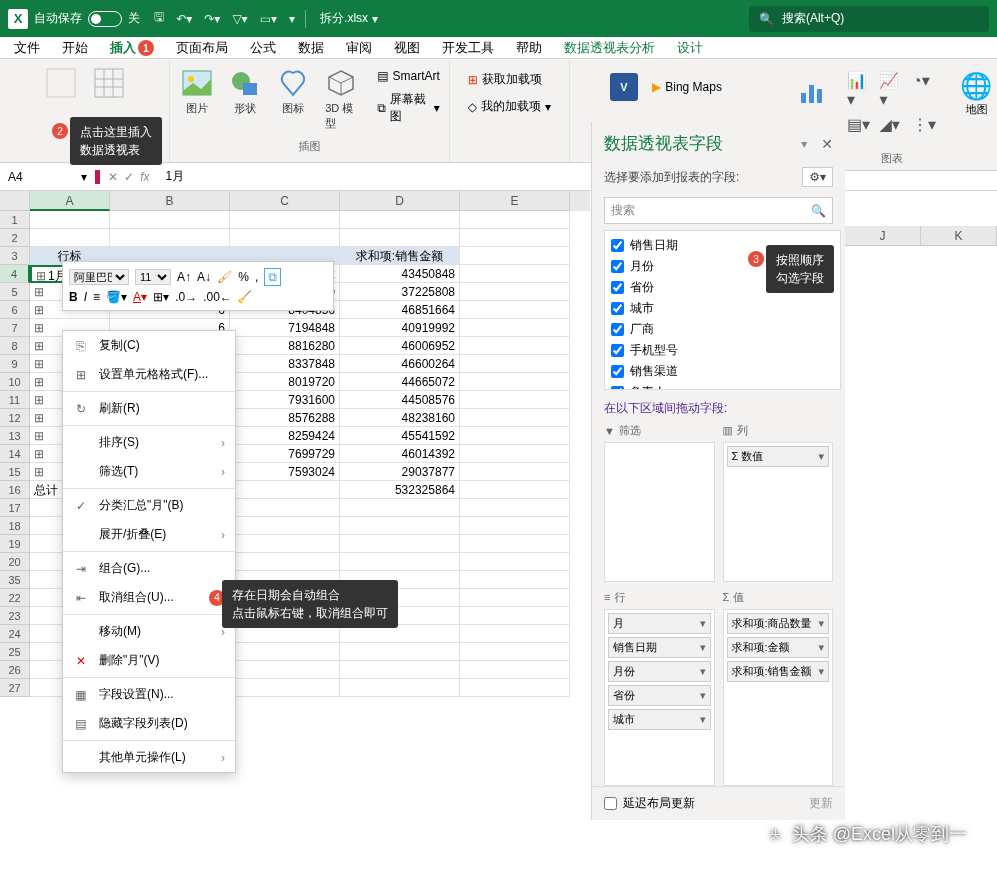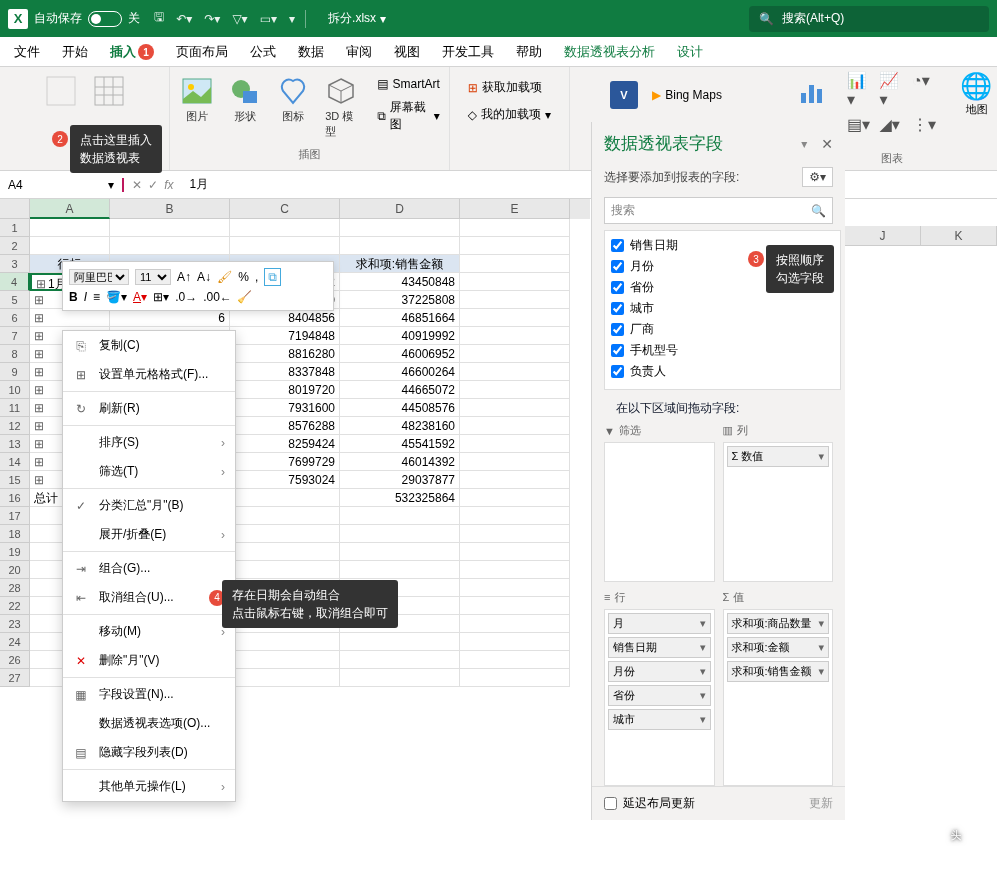--- a/index.html
+++ b/index.html
@@ -6,42 +6,42 @@
 body { background: #fff; width: 997px; height: 876px; overflow: hidden; position: relative; }
 
 .titlebar { height: 37px; background: #107c41; display: flex; align-items: center; padding: 0 8px; color: #fff; font-size: 12px; }
 .titlebar .excel-icon { width: 20px; height: 20px; background: #fff; color: #107c41; font-weight: bold; display: flex; align-items: center; justify-content: center; border-radius: 2px; font-size: 13px; margin-right: 6px; }
 .titlebar .autosave { display: flex; align-items: center; gap: 6px; }
 .titlebar .toggle { width: 34px; height: 16px; border: 1px solid #fff; border-radius: 8px; position: relative; }
 .titlebar .toggle::after { content: ''; width: 10px; height: 10px; background: #fff; border-radius: 50%; position: absolute; top: 2px; left: 2px; }
 .titlebar .qat { display: flex; gap: 12px; margin-left: 14px; align-items: center; }
 .titlebar .qat span { opacity: .9; cursor: pointer; }
 .titlebar .divider { width: 1px; height: 18px; background: rgba(255,255,255,.4); margin: 0 10px; }
-.titlebar .filename { margin-left: 12px; }
+.titlebar .filename { margin-left: 4px; }
 .titlebar .search { margin-left: auto; background: #0d6337; height: 26px; width: 240px; border-radius: 4px; display: flex; align-items: center; padding: 0 10px; gap: 8px; }
 
-.tabs { height: 30px; display: flex; align-items: center; padding: 0 12px; gap: 18px; font-size: 13px; border-bottom: 1px solid #d4d4d4; position: relative; }
+.tabs { height: 22px; display: flex; align-items: center; padding: 0 12px; gap: 18px; font-size: 13px; border-bottom: 1px solid #d4d4d4; position: relative; }
 .tabs .tab { cursor: pointer; padding: 4px 2px; position: relative; }
 .tabs .tab.active { color: #107c41; font-weight: 600; }
 .tabs .tab.active::after { content: ''; position: absolute; bottom: -6px; left: 0; right: 0; height: 3px; background: #107c41; }
 .tabs .tab.context { color: #107c41; }
 .badge { display: inline-flex; width: 16px; height: 16px; border-radius: 50%; background: #e74c3c; color: #fff; font-size: 10px; align-items: center; justify-content: center; vertical-align: middle; margin-left: 2px; }
 
 .ribbon { height: 104px; background: #f3f2f1; border-bottom: 1px solid #d4d4d4; display: flex; position: relative; }
 .ribbon-group { display: flex; flex-direction: column; align-items: center; padding: 4px 8px; border-right: 1px solid #e1e1e1; font-size: 11px; position: relative; }
 .ribbon-group .label { color: #666; margin-top: auto; padding-bottom: 4px; }
 .ribbon-btn { display: flex; flex-direction: column; align-items: center; gap: 2px; padding: 4px 6px; cursor: pointer; font-size: 11px; color: #333; }
 .ribbon-btn .ico { width: 32px; height: 32px; display: flex; align-items: center; justify-content: center; }
 .ribbon-row { display: flex; gap: 4px; }
 .ribbon-small { display: flex; align-items: center; gap: 4px; font-size: 12px; padding: 2px 4px; cursor: pointer; }
 
 .tooltip-dark { position: absolute; background: #333; color: #fff; font-size: 12px; padding: 6px 10px; border-radius: 3px; z-index: 100; line-height: 1.5; }
 
 .namebox-row { height: 28px; display: flex; align-items: center; border-bottom: 1px solid #d4d4d4; font-size: 12px; }
-.namebox { width: 124px; border-right: 2px solid #be185d; padding: 0 8px; display: flex; align-items: center; justify-content: space-between; }
+.namebox { width: 100px; border-right: 5px solid #be185d; padding: 0 8px; display: flex; align-items: center; justify-content: space-between; }
 .fx-btns { display: flex; gap: 6px; padding: 0 8px; color: #888; }
 .formula-bar { flex: 1; padding: 0 8px; }
 
 .sheet-area { display: flex; height: calc(100% - 199px); }
 .grid { position: relative; flex: 0 0 590px; }
 .col-headers { display: flex; height: 20px; background: #e8e8e8; font-size: 12px; }
 .col-headers .corner { width: 30px; border-right: 1px solid #ccc; border-bottom: 1px solid #ccc; background: #e8e8e8; }
 .col-headers .ch { border-right: 1px solid #ccc; border-bottom: 1px solid #ccc; text-align: center; line-height: 20px; color: #555; }
 .col-headers .ch.selected { background: #d2e8d8; border-bottom: 2px solid #107c41; }
 .rows { }
@@ -65,21 +65,21 @@
 .context-menu .arrow { margin-left: auto; color: #888; }
 
 .pivot-pane { position: absolute; top: 122px; right: 152px; width: 254px; bottom: 56px; background: #f3f2f1; border-left: 1px solid #d4d4d4; display: flex; flex-direction: column; font-size: 12px; }
 .pivot-pane .title { color: #107c41; font-size: 17px; padding: 10px 12px 8px; display: flex; align-items: center; }
 .pivot-pane .title .close-x { margin-left: auto; color: #666; cursor: pointer; font-size: 14px; }
 .pivot-pane .subtitle { padding: 4px 12px; color: #444; display: flex; align-items: center; }
 .pivot-pane .gear { margin-left: auto; border: 1px solid #ccc; padding: 2px 6px; background: #fff; cursor: pointer; }
 .pivot-pane .search { margin: 6px 12px; border: 1px solid #ccc; background: #fff; padding: 4px 6px; display: flex; align-items: center; color: #888; }
 .pivot-pane .fields { margin: 0 4px 0 12px; background: #fff; border: 1px solid #ddd; flex: 0 0 160px; overflow-y: auto; padding: 4px 0; position: relative; }
 .pivot-pane .field { display: flex; align-items: center; gap: 6px; padding: 2px 6px; }
-.pivot-pane .drag-label { padding: 10px 24px 6px; color: #0f172a; }
+.pivot-pane .drag-label { padding: 10px 12px 6px; color: #4c1d95; }
 .pivot-pane .areas { display: grid; grid-template-columns: 1fr 1fr; gap: 8px; padding: 0 12px; flex: 1; }
 .pivot-pane .area { display: flex; flex-direction: column; }
 .pivot-pane .area-title { color: #666; font-size: 11px; padding-bottom: 4px; display: flex; align-items: center; gap: 4px; }
 .pivot-pane .area-box { background: #fff; border: 1px solid #ddd; flex: 1; min-height: 90px; padding: 3px; }
 .pivot-pane .area-item { background: #f0f0f0; border: 1px solid #ccc; padding: 2px 4px; margin-bottom: 3px; font-size: 11px; display: flex; align-items: center; }
 .pivot-pane .area-item .dd { margin-left: auto; color: #666; }
 .pivot-pane .footer { padding: 8px 12px; display: flex; align-items: center; gap: 6px; border-top: 1px solid #ddd; }
 .pivot-pane .footer .update { margin-left: auto; color: #999; }
 
 .right-cols { position: absolute; top: 226px; right: 0; width: 152px; }
@@ -453,21 +453,21 @@
         </div>
         <div class="row">
           <div class="rh">20</div>
           <div class="cell" style="width: 80px;"></div>
           <div class="cell" style="width: 120px;"></div>
           <div class="cell" style="width: 110px;"></div>
           <div class="cell" style="width: 120px;"></div>
           <div class="cell" style="width: 110px;"></div>
         </div>
         <div class="row">
-          <div class="rh">28</div>
+          <div class="rh">35</div>
           <div class="cell" style="width: 80px;"></div>
           <div class="cell" style="width: 120px;"></div>
           <div class="cell" style="width: 110px;"></div>
           <div class="cell" style="width: 120px;"></div>
           <div class="cell" style="width: 110px;"></div>
         </div>
         <div class="row">
           <div class="rh">22</div>
           <div class="cell" style="width: 80px;"></div>
           <div class="cell" style="width: 120px;"></div>
@@ -478,20 +478,28 @@
         <div class="row">
           <div class="rh">23</div>
           <div class="cell" style="width: 80px;"></div>
           <div class="cell" style="width: 120px;"></div>
           <div class="cell" style="width: 110px;"></div>
           <div class="cell" style="width: 120px;"></div>
           <div class="cell" style="width: 110px;"></div>
         </div>
         <div class="row">
           <div class="rh">24</div>
+          <div class="cell" style="width: 80px;"></div>
+          <div class="cell" style="width: 120px;"></div>
+          <div class="cell" style="width: 110px;"></div>
+          <div class="cell" style="width: 120px;"></div>
+          <div class="cell" style="width: 110px;"></div>
+        </div>
+        <div class="row">
+          <div class="rh">25</div>
           <div class="cell" style="width: 80px;"></div>
           <div class="cell" style="width: 120px;"></div>
           <div class="cell" style="width: 110px;"></div>
           <div class="cell" style="width: 120px;"></div>
           <div class="cell" style="width: 110px;"></div>
         </div>
         <div class="row">
           <div class="rh">26</div>
           <div class="cell" style="width: 80px;"></div>
           <div class="cell" style="width: 120px;"></div>
@@ -596,24 +604,20 @@
   <div class="item">
       <span class="ic" style="color:#d00">✕</span>
       <span>删除"月"(V)</span>
     </div>
   <div class="sep"></div>
   <div class="item">
       <span class="ic">▦</span>
       <span>字段设置(N)...</span>
     </div>
   <div class="item">
-      <span class="ic"></span>
-      <span>数据透视表选项(O)...</span>
-    </div>
-  <div class="item">
       <span class="ic">▤</span>
       <span>隐藏字段列表(D)</span>
     </div>
   <div class="sep"></div>
   <div class="item">
       <span class="ic"></span>
       <span>其他单元操作(L)</span>
       <span class="arrow">›</span>
     </div>
 </div>
@@ -659,20 +663,24 @@
         <input type="checkbox" checked="" style=""> 
         <span>城市</span>
       </div>
       <div class="field">
         <input type="checkbox" checked="" style=""> 
         <span>厂商</span>
       </div>
       <div class="field">
         <input type="checkbox" checked="" style=""> 
         <span>手机型号</span>
+      </div>
+      <div class="field">
+        <input type="checkbox" checked="" style=""> 
+        <span>销售渠道</span>
       </div>
       <div class="field">
         <input type="checkbox" checked="" style=""> 
         <span>负责人</span>
       </div>
     </div>
   <div class="drag-label">在以下区域间拖动字段:</div>
   <div class="areas">
     <div class="area">
       <div class="area-title">
@@ -747,13 +755,14 @@
     <span>延迟布局更新</span>
     <span class="update">更新</span>
   </div>
 </div>
 
 <div class="watermark">
   <svg width="22" height="22">
       <circle cx="11" cy="11" r="10" fill="none" stroke="#fff" stroke-width="1.5"></circle>
       <text x="11" y="15" text-anchor="middle" fill="#fff" font-size="11">头</text>
     </svg>
+  <span>头条 @Excel从零到一</span>
 </div>
 
 </body></html>

